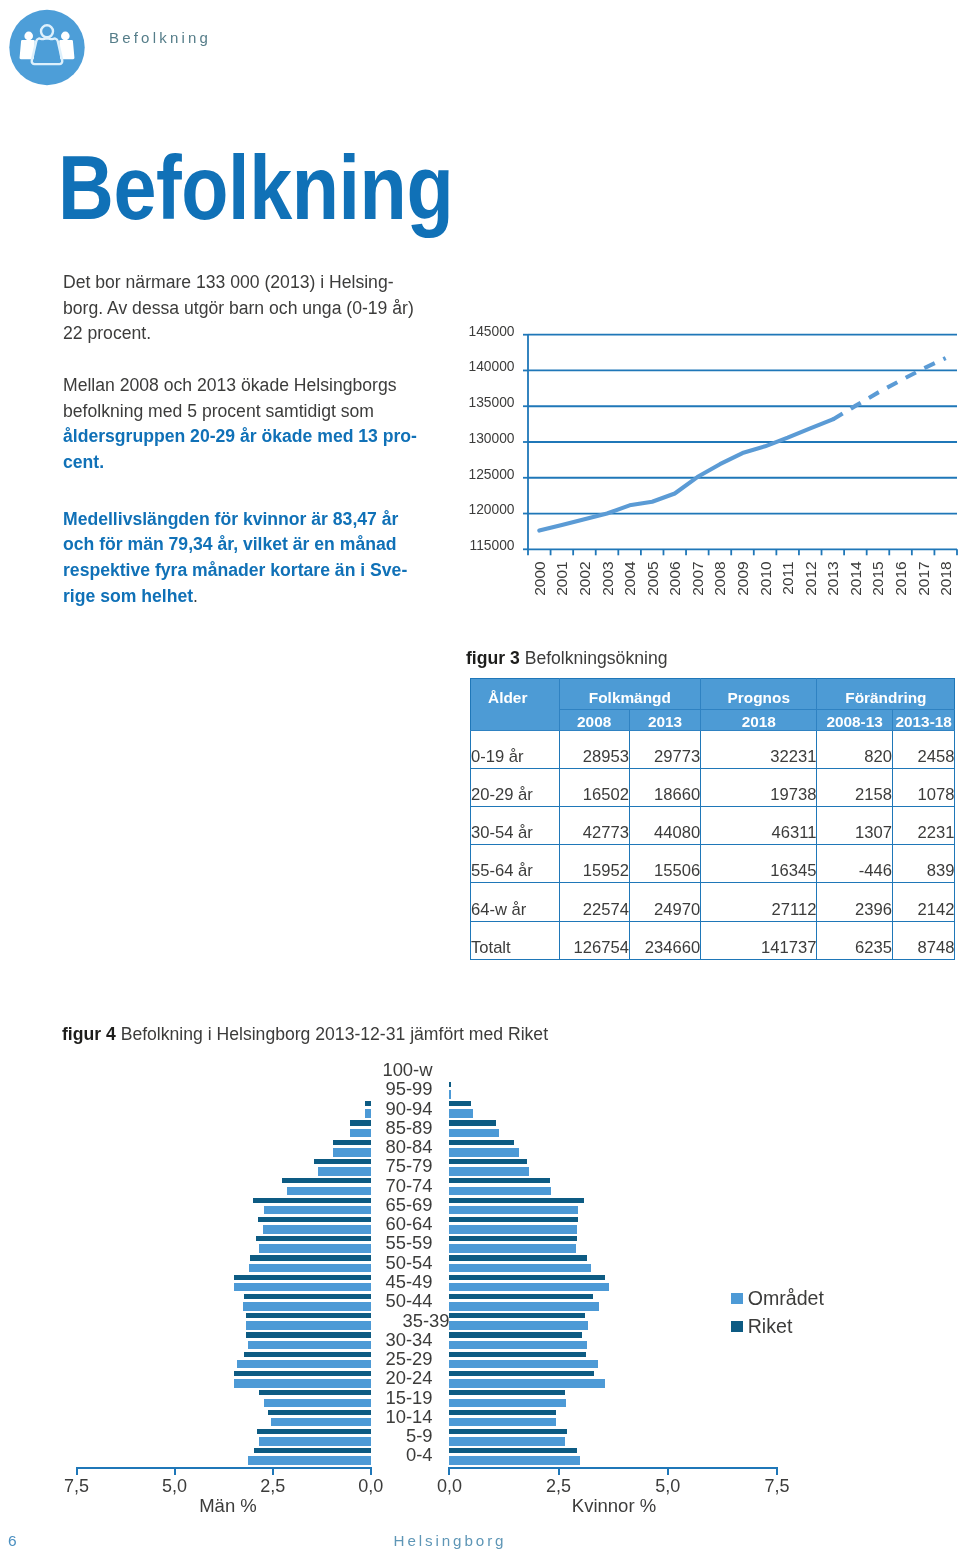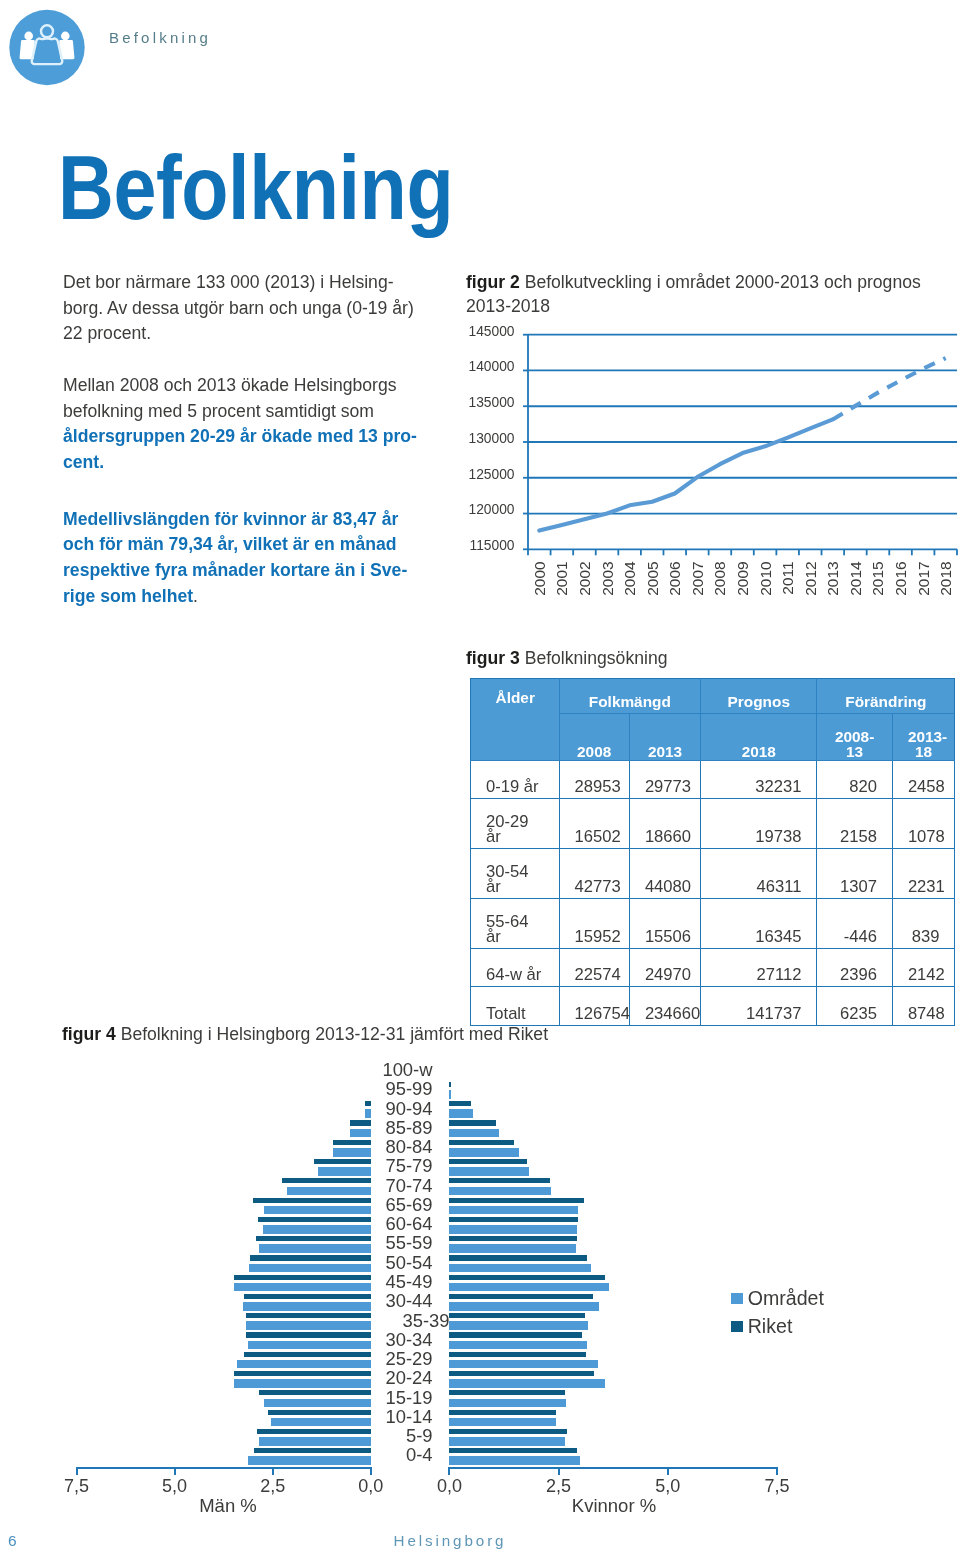--- a/index.html
+++ b/index.html
@@ -39,21 +39,21 @@
   
   #fig3cap{left:466px;top:646px;}
   table.f3{position:absolute;left:470px;top:678px;border-collapse:collapse;
            width:485px;table-layout:fixed;}
   table.f3 col.c1{width:88.5px;}
   table.f3 col.c2{width:70.4px;}
   table.f3 col.c3{width:71.3px;}
   table.f3 col.c4{width:116.2px;}
   table.f3 col.c5{width:75.5px;}
   table.f3 col.c6{width:62.5px;}
-  table.f3 th,table.f3 td{border:1.6px solid #1f77b8;padding:15px;box-sizing:border-box;}
+  table.f3 th,table.f3 td{border:1.6px solid #1f77b8;padding:0;box-sizing:border-box;}
   table.f3 thead th{background:#4d9bd5;color:#ffffff;font-size:15.4px;font-weight:700;
                     text-align:center;border:1.6px solid #2f82c2;line-height:15px;}
   table.f3 thead tr.r1 th{height:31.2px;vertical-align:bottom;padding-bottom:4px;}
   table.f3 thead tr.r1 th:first-child{vertical-align:top;padding-top:11px;padding-bottom:0;padding-right:14px;}
   table.f3 thead tr.r2 th{height:20.5px;vertical-align:bottom;padding-bottom:1px;
                           border-top:1.6px solid #2f82c2;}
   table.f3 thead th:first-child{border-left:1.6px solid #1f77b8;}
   table.f3 thead th:last-child{border-right:1.6px solid #1f77b8;}
   table.f3 thead tr.r1 th{border-top:1.6px solid #1f77b8;}
   table.f3 tbody tr:first-child td{border-top:1.6px solid #1f77b8;}
@@ -104,21 +104,20 @@
   <div class="hdr-title">Befolkning</div>
 
   <h1 class="bigtitle">Befolkning</h1>
 
   <div class="col-left" id="introCol">
       <p><span>Det bor närmare 133 000 (2013) i Helsing­borg. Av dessa utgör barn och unga (0-19 år) 22 procent.</span></p>
       <p><span>Mellan 2008 och 2013 ökade Helsingborgs befolkning med 5 procent samtidigt som </span><b>åldersgruppen 20-29 år ökade med 13 pro­cent.</b></p>
       <p><b>Medellivslängden för kvinnor är 83,47 år och för män 79,34 år, vilket är en månad respektive fyra månader kortare än i Sve­rige som helhet</b><span>.</span></p>
     </div>
 
-  <div class="figcap" id="fig2cap"><span class="n">figur 2</span> <span>Befolkutveckling i området 2000-2013 och prognos 2013-2018</span></div>
   <div id="fig2">
       <svg width="496" height="290" viewBox="0 0 496 290">
         <line x1="64" y1="227.3" x2="493" y2="227.3" stroke="#1f77b8" stroke-width="1.8"></line>
         <line x1="59" y1="227.3" x2="64" y2="227.3" stroke="#1f77b8" stroke-width="1.8"></line>
         <text x="50.5" y="228.20000000000002" text-anchor="end" font-size="13.8" fill="#3c3c3b" font-family="Liberation Sans, sans-serif">115000</text>
         <line x1="64" y1="191.53333333333336" x2="493" y2="191.53333333333336" stroke="#1f77b8" stroke-width="1.8"></line>
         <line x1="59" y1="191.53333333333336" x2="64" y2="191.53333333333336" stroke="#1f77b8" stroke-width="1.8"></line>
         <text x="50.5" y="192.43333333333337" text-anchor="end" font-size="13.8" fill="#3c3c3b" font-family="Liberation Sans, sans-serif">120000</text>
         <line x1="64" y1="155.76666666666668" x2="493" y2="155.76666666666668" stroke="#1f77b8" stroke-width="1.8"></line>
         <line x1="59" y1="155.76666666666668" x2="64" y2="155.76666666666668" stroke="#1f77b8" stroke-width="1.8"></line>
@@ -342,21 +341,21 @@
       <div class="pyr-label" style="left:352px;top:1098.5px;width:80.5px;">90-94</div>
       <div class="pyr-label" style="left:352px;top:1117.8px;width:80.5px;">85-89</div>
       <div class="pyr-label" style="left:352px;top:1137.1px;width:80.5px;">80-84</div>
       <div class="pyr-label" style="left:352px;top:1156.3px;width:80.5px;">75-79</div>
       <div class="pyr-label" style="left:352px;top:1175.6px;width:80.5px;">70-74</div>
       <div class="pyr-label" style="left:352px;top:1194.9px;width:80.5px;">65-69</div>
       <div class="pyr-label" style="left:352px;top:1214.2px;width:80.5px;">60-64</div>
       <div class="pyr-label" style="left:352px;top:1233.4px;width:80.5px;">55-59</div>
       <div class="pyr-label" style="left:352px;top:1252.7px;width:80.5px;">50-54</div>
       <div class="pyr-label" style="left:352px;top:1272.0px;width:80.5px;">45-49</div>
-      <div class="pyr-label" style="left:352px;top:1291.2px;width:80.5px;">30-44</div>
+      <div class="pyr-label" style="left:352px;top:1291.2px;width:80.5px;">50-44</div>
       <div class="pyr-label" style="left:369px;top:1310.5px;width:80.5px;">35-39</div>
       <div class="pyr-label" style="left:352px;top:1329.8px;width:80.5px;">30-34</div>
       <div class="pyr-label" style="left:352px;top:1349.0px;width:80.5px;">25-29</div>
       <div class="pyr-label" style="left:352px;top:1368.3px;width:80.5px;">20-24</div>
       <div class="pyr-label" style="left:352px;top:1387.6px;width:80.5px;">15-19</div>
       <div class="pyr-label" style="left:352px;top:1406.9px;width:80.5px;">10-14</div>
       <div class="pyr-label" style="left:352px;top:1426.1px;width:80.5px;">5-9</div>
       <div class="pyr-label" style="left:352px;top:1445.4px;width:80.5px;">0-4</div>
       <div class="axis-h" style="left:76.5px;top:1466.5px;width:295.3px;"></div>
       <div class="axis-h" style="left:449.4px;top:1466.5px;width:328.6px;"></div>

